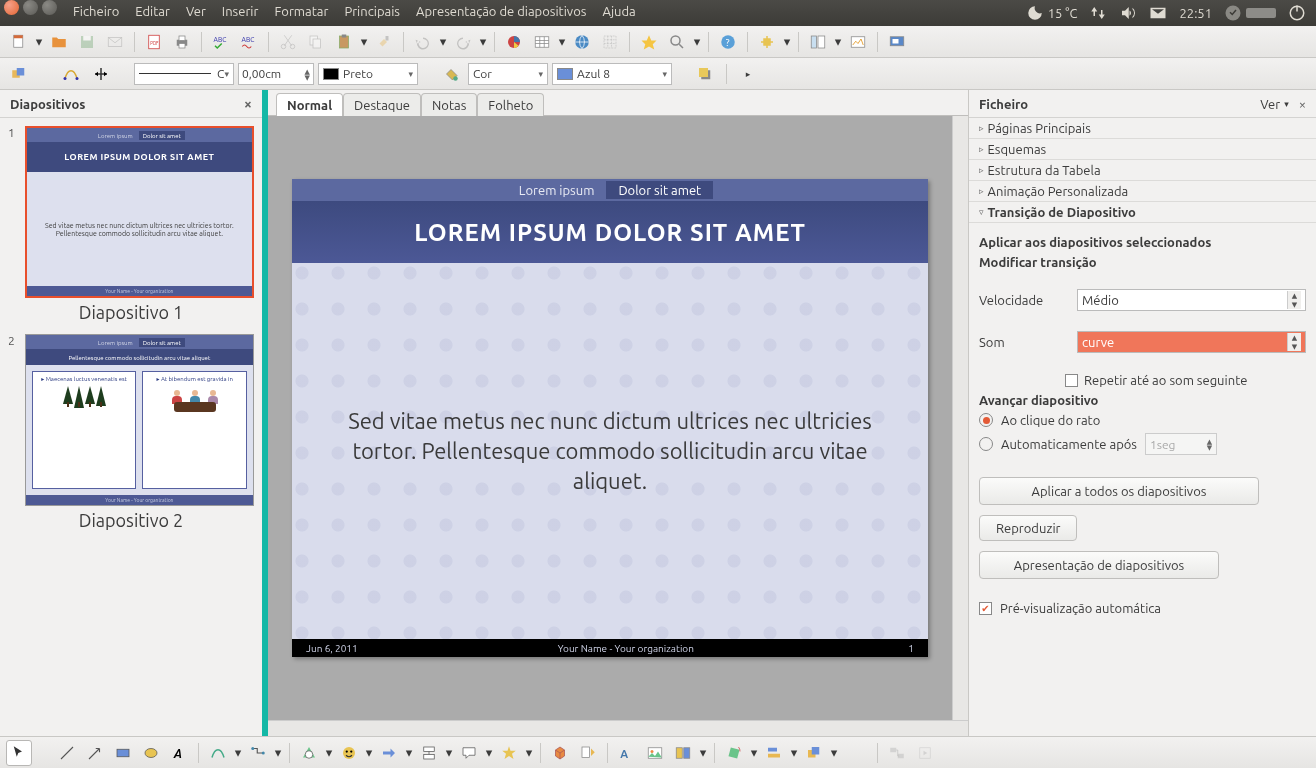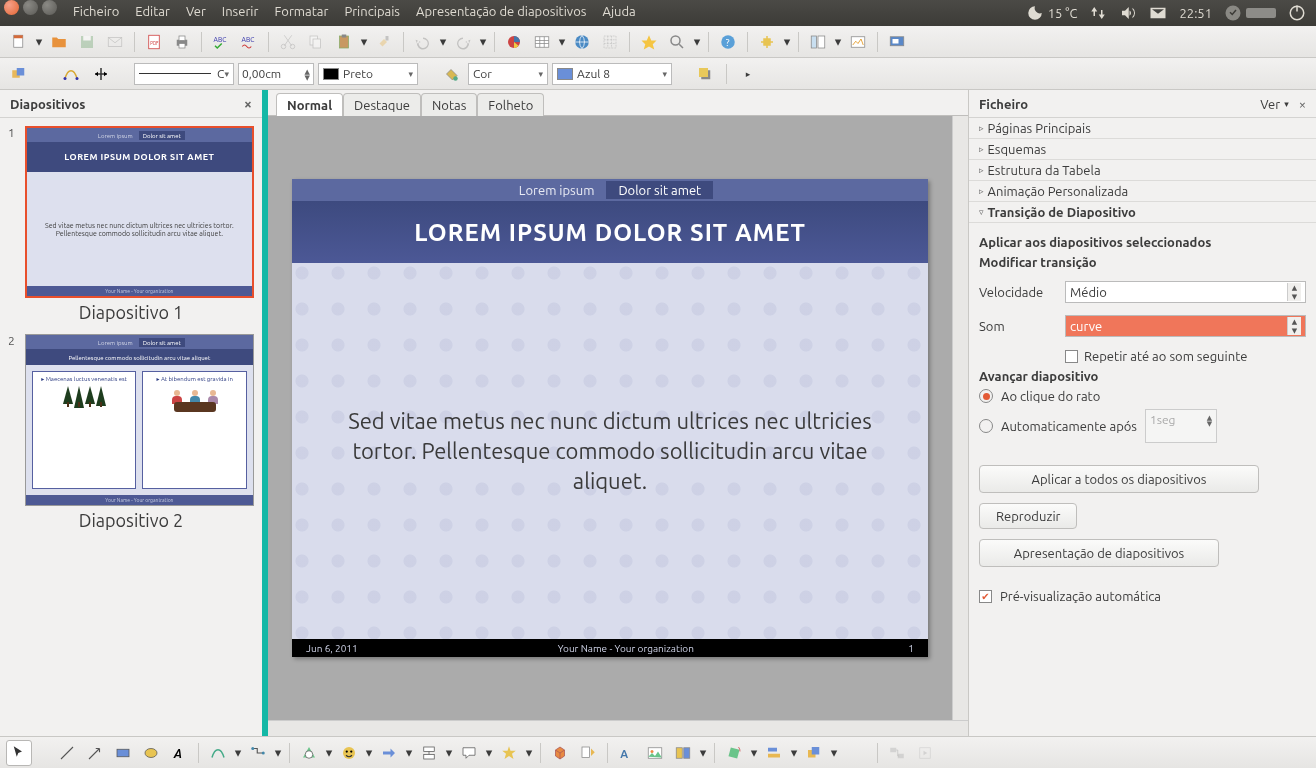--- a/index.html
+++ b/index.html
@@ -95,33 +95,33 @@
 .task-sec.open { font-weight: bold; }
 .trans-body { padding: 6px 10px; font-size: 13px; }
 .trans-label { font-weight: bold; margin: 6px 0 4px; }
 .trans-list { border: 1px solid #c9c8c5; background: #fff; height: 92px; overflow: hidden; position: relative; }
 .trans-list-inner { }
 .trans-item { padding: 1px 6px; font-size: 13px; }
 .trans-item.sel { background: #f0765a; color: #fff; }
 .trans-list-scroll { position: absolute; right: 0; top: 0; bottom: 0; width: 14px; background: #eee; border-left: 1px solid #ddd; }
 .trans-list-scroll .thumb { position: absolute; left: 2px; right: 2px; top: 22px; height: 24px; background: #c6c5c3; border-radius: 3px; }
 
-.form-row { display: flex; align-items: center; margin: 12px 0; gap: 6px; }
+.form-row { display: flex; align-items: center; margin: 20px 0; gap: 18px; }
 .form-row label { width: 80px; font-size: 13px; }
 .select-box { flex: 1; height: 22px; border: 1px solid #bbb; background: #fff; display: flex; align-items: center; justify-content: space-between; padding: 0 4px; font-size: 13px; }
 .select-box.hilite { background: #f0765a; color: #fff; }
 .select-sp { width: 14px; background: #f0efed; border-left: 1px solid #ccc; display: flex; flex-direction: column; align-items: center; justify-content: center; font-size: 7px; color: #555; }
 .checkbox-row { display: flex; align-items: center; gap: 6px; margin: 4px 0 4px 86px; font-size: 13px; }
 .radio-row { display: flex; align-items: center; gap: 8px; margin: 6px 0; font-size: 13px; }
 .radio { width: 14px; height: 14px; border-radius: 50%; border: 1px solid #888; display: inline-flex; align-items: center; justify-content: center; }
 .radio.on::after { content: ''; width: 7px; height: 7px; border-radius: 50%; background: #e35a36; }
 .chk { width: 13px; height: 13px; border: 1px solid #888; background: #fff; display: inline-flex; align-items: center; justify-content: center; font-size: 10px; color: #e35a36; }
 .btn-wide { display: block; width: 280px; padding: 6px; margin: 6px 0; background: linear-gradient(#fbfbfa,#eaeae8); border: 1px solid #bfbebc; border-radius: 4px; text-align: center; font-size: 13px; }
 .btn-med { display: inline-block; padding: 5px 16px; background: linear-gradient(#fbfbfa,#eaeae8); border: 1px solid #bfbebc; border-radius: 4px; font-size: 13px; margin: 4px 0; }
-.time-input { width: 72px; height: 22px; border: 1px solid #ccc; background: #f5f5f4; color: #aaa; display: flex; align-items: flex-end; justify-content: space-between; padding: 16px 4px; font-size: 12px; }
+.time-input { width: 72px; height: 22px; border: 1px solid #ccc; background: #f5f5f4; color: #aaa; display: flex; align-items: center; justify-content: space-between; padding: 4px 4px; font-size: 12px; }
 
 
 .bottom-toolbar { height: 32px; background: linear-gradient(#f2f1f0,#e6e5e3); border-top: 1px solid #c9c8c5; display: flex; align-items: center; padding: 0 6px; gap: 2px; }
 
 
 .ico { width: 18px; height: 18px; }
 
 </style>
 </head>
 <body>

